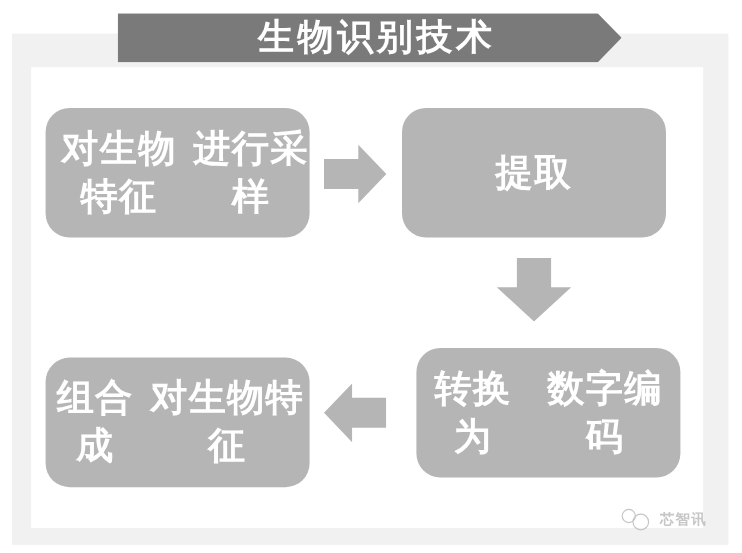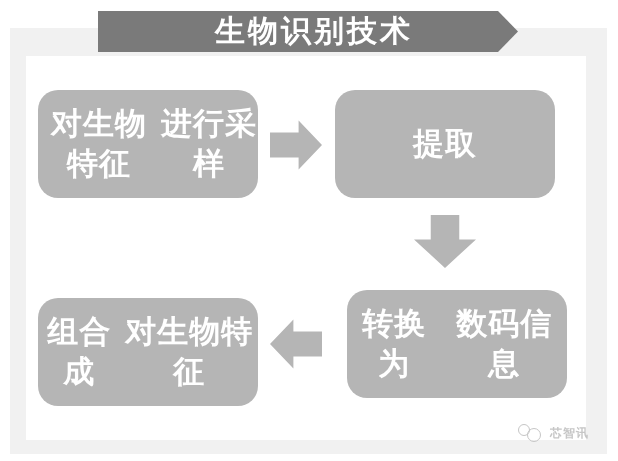--- a/index.html
+++ b/index.html
@@ -83,21 +83,21 @@
   <div class="arrow arrow-right"></div>
 
   <div class="step-box box-2">
     <div>提取</div>
   </div>
 
   <div class="arrow arrow-down"></div>
 
   <div class="step-box box-3">
     <div>转换为</div>
-    <div>数码信息</div>
+    <div>数字编码</div>
   </div>
 
   <div class="arrow arrow-left"></div>
 
   <div class="step-box box-4">
     <div>组合成</div>
     <div>对生物特征</div>
   </div>
 
   <div class="watermark">

